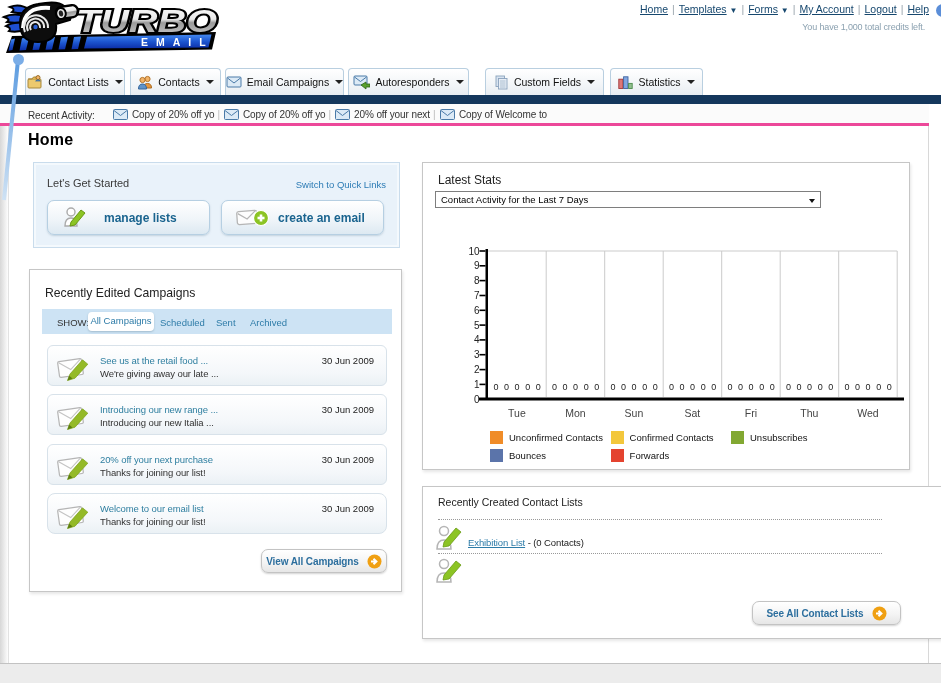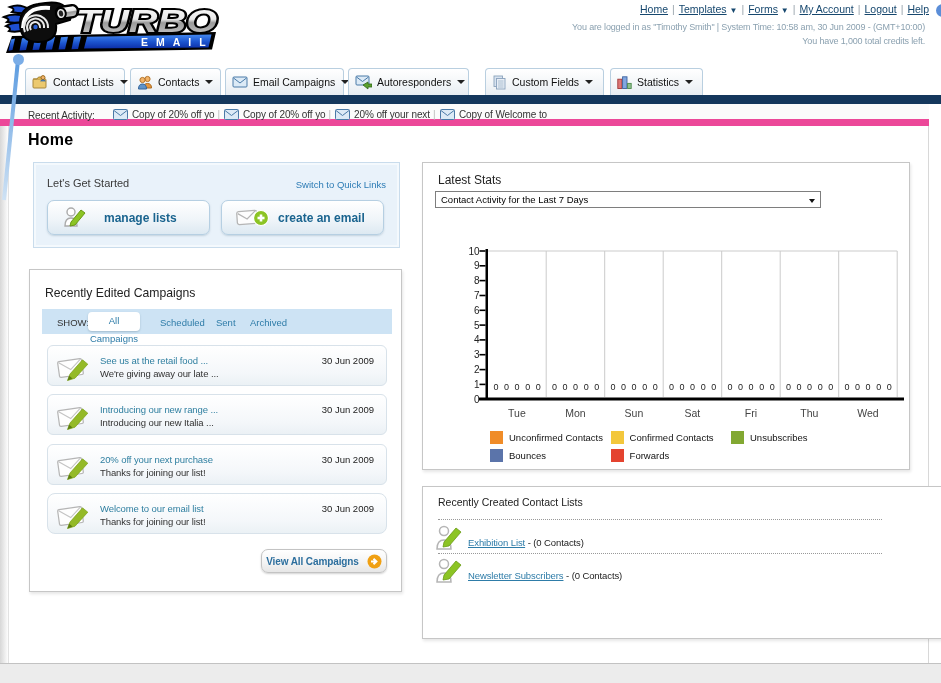--- a/index.html
+++ b/index.html
@@ -15,27 +15,27 @@
 
 
 #topnav { top:3px; right:12px; font-size:10.5px; color:#9aa5ad; white-space:nowrap; }
 #topnav a { color:#16476e; text-decoration:underline; }
 #topnav .sep { color:#9aa5ad; margin:0 4px; }
 #topnav .dd { color:#16476e; font-size:8px; }
 #loginfo { top:22px; right:16px; font-size:9px; letter-spacing:-0.15px; color:#8ba1b0; text-align:right; line-height:11.5px; }
 #loginfo div { margin-bottom:2px; }
 
 
-.tab { top:68px; height:27px; background:linear-gradient(#ffffff,#f2f5f8 60%,#e8edf2); border:1px solid #b9cfe0; border-bottom:none; border-radius:4px 4px 0 0; font-size:10.5px; color:#111; display:flex; align-items:center; padding:8px 6px; white-space:nowrap; }
+.tab { top:68px; height:27px; background:linear-gradient(#ffffff,#f2f5f8 60%,#e8edf2); border:1px solid #b9cfe0; border-bottom:none; border-radius:4px 4px 0 0; font-size:10.5px; color:#111; display:flex; align-items:center; padding:8px 6px; white-space:nowrap;justify-content:center; }
 .tab svg { margin-right:5px; flex-shrink:0; }
 .tab .arr { margin-left:6px; width:0; height:0; border-left:4px solid transparent; border-right:4px solid transparent; border-top:4px solid #222; flex-shrink:0; }
 #navybar { left:0; top:95px; width:941px; height:9px; background:#14375c; }
 
 
-#recentbar { left:0; top:104px; width:929px; height:22px; background:#fbfbfb; border-bottom:7px solid #ec4899; font-size:10px; color:#333; letter-spacing:-0.1px; }
+#recentbar { left:0; top:104px; width:929px; height:22px; background:#fbfbfb; border-bottom:3px solid #ec4899; font-size:10px; color:#333; letter-spacing:-0.1px; }
 #recentbar .lab { position:absolute; left:28px; top:6px; }
 .ritem { position:absolute; top:5px; display:flex; align-items:center; }
 .ritem svg { margin-right:4px; }
 .ritem .rsep { color:#bbb; margin-left:3px; }
 
 
 #home { left:28px; top:131px; font-size:16px; font-weight:bold; color:#000; letter-spacing:0.2px; }
 
 
 #getstarted { left:33px; top:162px; width:367px; height:86px; background:#e9f2fa; border:1px solid #c9dcec; box-shadow:inset 0 0 0 2px #f4f9fd; }
@@ -45,21 +45,21 @@
 .gsbtn { top:37px; height:35px; width:163px; background:linear-gradient(#ffffff,#f0f5f9 55%,#dde9f2); border:1px solid #b6cfe2; border-radius:7px; display:flex; align-items:center; justify-content:flex-start; padding-left:14px; font-size:12px; font-weight:bold; color:#1a648f; box-shadow:0 1px 2px rgba(120,150,170,0.35); }
 .gsbtn svg { margin-right:16px; }
 
 
 .panel { background:#ffffff; border:1px solid #c6c6c6; box-shadow:1px 2px 3px rgba(0,0,0,0.10); }
 #campaigns { left:29px; top:269px; width:373px; height:323px; }
 #camp-title { left:15px; top:16px; font-size:12.2px; color:#222; }
 #showbar { left:12px; top:39px; width:350px; height:25px; background:#cde3f4; font-size:9.5px; color:#333; }
 #showbar .showlab { position:absolute; left:15px; top:8px; color:#333; }
 .showtab { position:absolute; top:8px; font-size:9.5px; color:#2e7ca8; text-decoration:none; }
-#showsel { position:absolute; left:46px; top:3px; width:52px; height:19px; background:#ffffff; border-radius:4px; box-shadow:0 1px 2px rgba(100,130,150,0.4); text-align:center; line-height:18px; color:#2e7ca8; }
+#showsel { position:absolute; left:46px; top:3px; width:66px; height:19px; background:#ffffff; border-radius:4px; box-shadow:0 1px 2px rgba(100,130,150,0.4); text-align:center; line-height:18px; color:#2e7ca8; }
 .camprow { left:17px; width:340px; height:41px; background:linear-gradient(#ffffff,#f4f7fa 70%,#ebf1f5); border:1px solid #d8e2ea; border-radius:6px; }
 .camprow .ct { position:absolute; left:52px; top:9px; font-size:9.5px; letter-spacing:-0.1px; color:#2f7fa0; }
 .camprow .cs { position:absolute; left:52px; top:22px; font-size:9.5px; letter-spacing:-0.1px; color:#333; }
 .camprow .cd { position:absolute; right:12px; top:9px; font-size:9.5px; color:#222;margin-left:16px; }
 .camprow svg.env { position:absolute; left:9px; top:7px; }
 .pillbtn { background:linear-gradient(#ffffff,#f4f4f4 55%,#e6e6e6); border:1px solid #c3c3c3; border-radius:7px; display:flex; align-items:center; justify-content:center; font-size:10px; letter-spacing:-0.1px; font-weight:bold; color:#2d6f9e; box-shadow:0 1px 2px rgba(0,0,0,0.18); }
 .pillbtn svg { margin-left:8px; }
 
 
 #stats { left:422px; top:162px; width:488px; height:308px; }
@@ -136,21 +136,20 @@
   <ellipse cx="61" cy="13.5" rx="4.8" ry="5.6" fill="#e8e8e8" stroke="#000" stroke-width="2" transform="rotate(-9 61 13.5)"></ellipse>
   <ellipse cx="61" cy="13.5" rx="2.2" ry="3" fill="#222" transform="rotate(-9 61 13.5)"></ellipse>
 
   <text x="76" y="31.5" font-family="Liberation Sans,sans-serif" font-size="31" font-weight="bold" font-style="italic" fill="url(#chrome)" stroke="#000" stroke-width="4" paint-order="stroke" letter-spacing="0" textLength="141" lengthAdjust="spacingAndGlyphs">TURBO</text>
 </svg>
 
 <div id="topnav" class="abs">
   <a href="#">Home</a><span class="sep">|</span><a href="#">Templates</a> <span class="dd">▼</span><span class="sep">|</span><a href="#">Forms</a> <span class="dd">▼</span><span class="sep">|</span><a href="#">My Account</a><span class="sep">|</span><a href="#">Logout</a><span class="sep">|</span><a href="#">Help</a>
 </div>
 <div id="loginfo" class="abs">
-  <div>You are logged in as "Timothy Smith" | System Time: 10:58 am, 30 Jun 2009 - (GMT+10:00)</div>
   <div>You have 1,000 total credits left.</div>
 </div>
 
 <div id="navybar" class="abs"></div>
 
 <div class="tab abs" style="left:25px; width:100px;"><svg width="16" height="16" viewBox="0 0 16 16">
       <rect x="1" y="5" width="13" height="9" rx="1" fill="#ecc96e" stroke="#a8873a"></rect>
       <path d="M1 5 l4 0 1.5-2 4 0 0 2" fill="#dfb54f" stroke="#a8873a"></path>
       <circle cx="11" cy="3.6" r="2" fill="#f2b369" stroke="#9a6a20"></circle>
       <path d="M8.6 7 q2.4-2.6 4.8 0 Z" fill="#5f93c9" stroke="#33659c" stroke-width="0.7"></path>
@@ -405,14 +404,20 @@
       <circle cx="9" cy="6" r="4.5" fill="#fff" stroke="#b5b5b5" stroke-width="1.5"></circle>
       <path d="M2 24 q0-9 7-9 q7 0 7 9 Z" fill="#fff" stroke="#b5b5b5" stroke-width="1.5"></path>
       <path d="M9 17 L21 3 L26 7 L14 21 L8 22 Z" fill="#8cc424" stroke="#6a9a14" stroke-width="0.8"></path>
     </svg>
   <div class="abs" style="left:45px; top:45px; white-space:nowrap;"><span class="listlink">Exhibition List</span><span class="listtail"> - (0 Contacts)</span></div>
   <svg class="abs" style="left:12px; top:71px;" width="28" height="26" viewBox="0 0 28 26">
       <circle cx="9" cy="6" r="4.5" fill="#fff" stroke="#b5b5b5" stroke-width="1.5"></circle>
       <path d="M2 24 q0-9 7-9 q7 0 7 9 Z" fill="#fff" stroke="#b5b5b5" stroke-width="1.5"></path>
       <path d="M9 17 L21 3 L26 7 L14 21 L8 22 Z" fill="#8cc424" stroke="#6a9a14" stroke-width="0.8"></path>
     </svg>
-  <div class="abs" style="left:45px; top:78px; white-space:nowrap;"><span class="listlink">Newsletter Subscribers</span><span class="listtail"> - (0 Contacts)</span></div>
+  <div class="pillbtn abs" style="left:329px; top:114px; width:149px; height:24px;">
+    See All Contact Lists
+    <svg width="15" height="15" viewBox="0 0 15 15">
+        <circle cx="7.5" cy="7.5" r="7" fill="#f0a012"></circle>
+        <path d="M4 7.5 L8.5 7.5 M6.5 4.8 L9.4 7.5 L6.5 10.2" fill="none" stroke="#fff" stroke-width="2"></path>
+      </svg>
+  </div>
 </div>
 
 </body></html>

